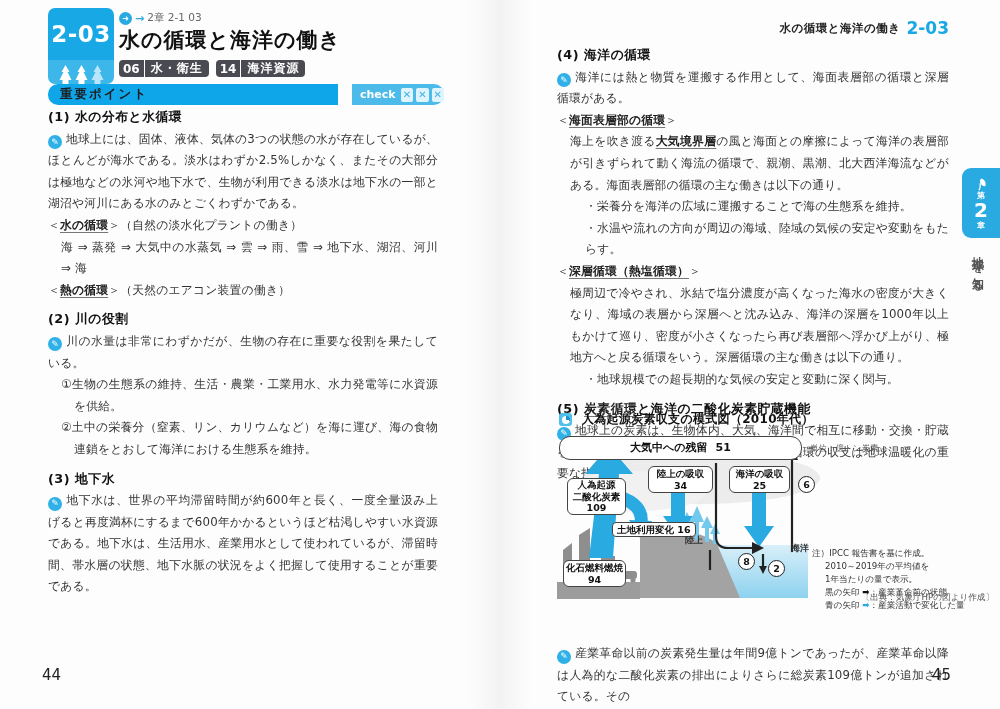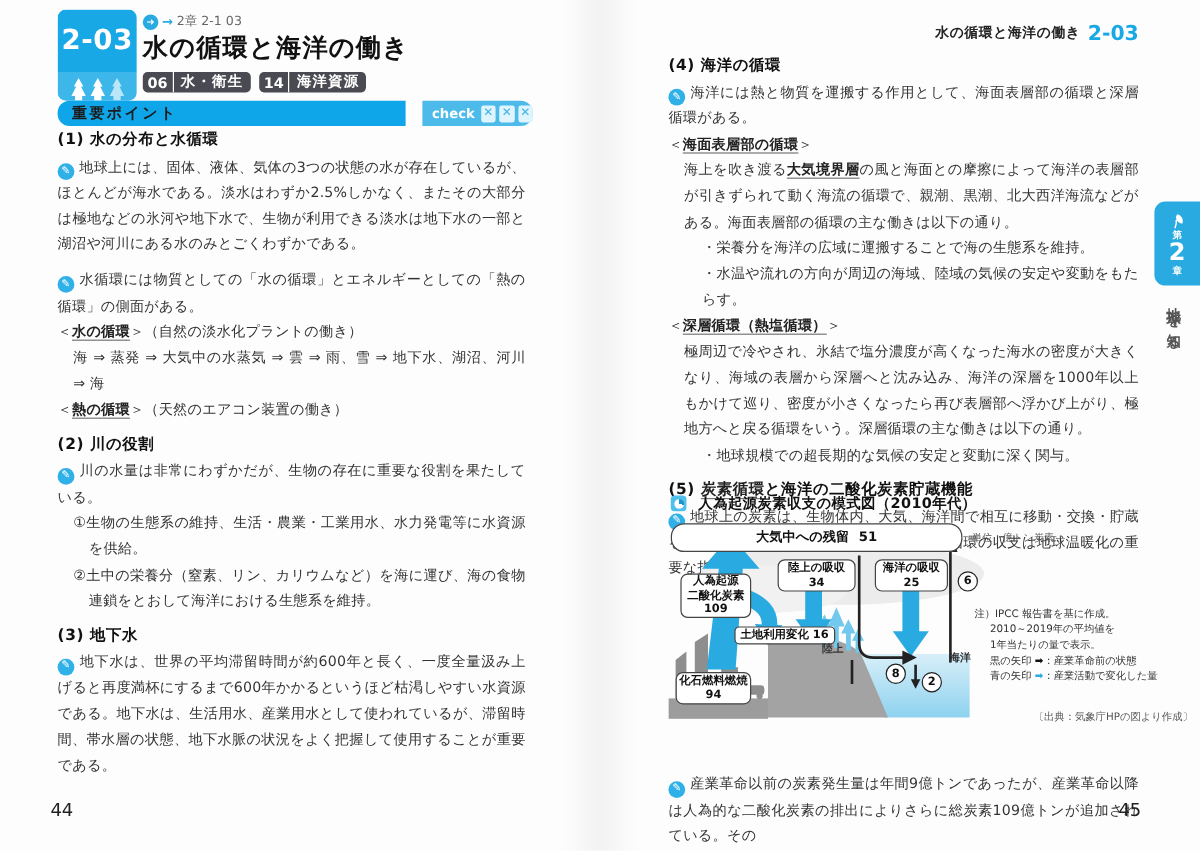--- a/index.html
+++ b/index.html
@@ -75,21 +75,21 @@
   #box-kaiyo{left:172px;top:30px;width:61px;height:27px;}
   #box-tochi{left:55px;top:86px;height:15px;padding:0 4px;border-radius:4px;white-space:nowrap;flex-direction:row;font-size:9.5px;}
   #box-kaseki{left:6px;top:124px;width:63px;height:27px;}
   .circle-num{position:absolute;width:15px;height:15px;border:1.5px solid #222;border-radius:50%;
     background:#fff;color:#111;font-size:9.5px;font-weight:bold;display:flex;align-items:center;
     justify-content:center;}
   #c6{left:241px;top:40px;}  #c8{left:181px;top:117px;}  #c2{left:211px;top:124px;}
   .terrain-label{position:absolute;font-size:9px;font-weight:bold;color:#333;}
   #land-label{left:128px;top:98px;}  #sea-label{left:234px;top:106px;}
   
-  #fig-note{left:812px;top:506px;width:182px;font-size:8.6px;line-height:13px;color:#333;}
+  #fig-note{left:812px;top:547px;width:182px;font-size:8.6px;line-height:13px;color:#333;}
   #fig-note .ind{padding-left:13px;}
   .leg-arrow-black{color:#111;font-weight:bold;}
   .leg-arrow-blue{color:#29abe2;font-weight:bold;}
   #fig-source{left:812px;top:592px;width:182px;text-align:right;font-size:8.6px;color:#555;}
   
   #closing{left:557px;top:643px;width:392px;}
   .pagenum{font-size:15px;font-weight:normal;color:#222;}
   #pg-left{left:42px;top:666px;}  #pg-right{left:932px;top:666px;}
   
   #chapter-tab{left:962px;top:168px;width:38px;height:70px;background:#29abe2;
@@ -144,21 +144,20 @@
     <span id="check-label">check</span>
     <span class="check-box">✕</span>
     <span class="check-box">✕</span>
     <span class="check-box">✕</span>
   </div>
 </div>
 
 <div id="left-col" class="abs col">
   <div class="h-sec">(1) 水の分布と水循環</div>
   <div><span class="pen">✎</span><span>地球上には、固体、液体、気体の3つの状態の水が存在しているが、ほとんどが海水である。淡水はわずか2.5%しかなく、またその大部分は極地などの氷河や地下水で、生物が利用できる淡水は地下水の一部と湖沼や河川にある水のみとごくわずかである。</span></div>
-  <div class="pgap"><span class="pen">✎</span><span>水循環には物質としての「水の循環」とエネルギーとしての「熱の循環」の側面がある。</span></div>
   <div><span>＜</span><span class="term">水の循環</span><span>＞</span><span>（自然の淡水化プラントの働き）</span></div>
   <div class="p-ind">海 ⇒ 蒸発 ⇒ 大気中の水蒸気 ⇒ 雲 ⇒ 雨、雪 ⇒ 地下水、湖沼、河川 ⇒ 海</div>
   <div><span>＜</span><span class="term">熱の循環</span><span>＞</span><span>（天然のエアコン装置の働き）</span></div>
 
   <div class="h-sec">(2) 川の役割</div>
   <div><span class="pen">✎</span><span>川の水量は非常にわずかだが、生物の存在に重要な役割を果たしている。</span></div>
   <div class="p-item">①生物の生態系の維持、生活・農業・工業用水、水力発電等に水資源を供給。</div>
   <div class="p-item">②土中の栄養分（窒素、リン、カリウムなど）を海に運び、海の食物連鎖をとおして海洋における生態系を維持。</div>
 
   <div class="h-sec">(3) 地下水</div>

